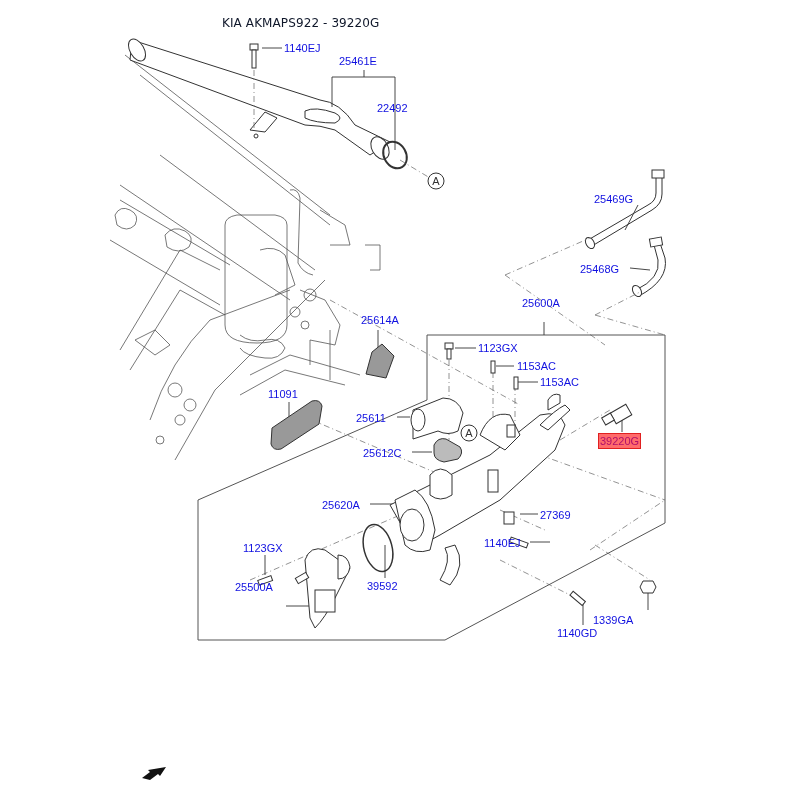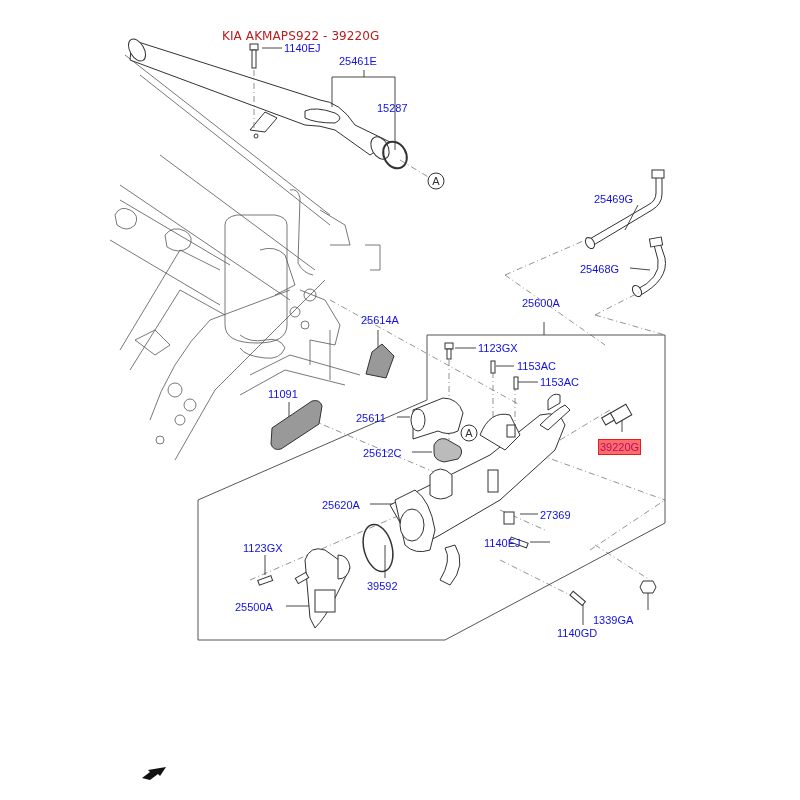--- a/index.html
+++ b/index.html
@@ -1,20 +1,20 @@
 <!DOCTYPE html>
 <html><head>
 <meta charset="utf-8">
 <style>
   html, body { margin: 0; padding: 0; background: #ffffff; }
   body { width: 800px; height: 800px; position: relative; overflow: hidden; font-family: "Liberation Sans", sans-serif; }
   #stage { position: absolute; left: 0; top: 0; width: 800px; height: 800px; }
-  .title { position: absolute; left: 222px; top: 16px; font-size: 12px; color: #b91c1c; font-family: "DejaVu Sans", sans-serif; letter-spacing: 0.1px; margin-top: 13px; }
+  .title { position: absolute; left: 222px; top: 16px; font-size: 12px; color: #0f172a; font-family: "DejaVu Sans", sans-serif; letter-spacing: 0.1px; }
   .lbl { position: absolute; font-size: 11px; color: #1010e0; font-family: "Liberation Sans", sans-serif; white-space: nowrap; line-height: 14px; cursor: pointer; }
-  .lbl.hl { background: #ff6b6b; color: #b0106a; border: 1px solid #e02020; padding: 0 1px; margin-top: 6px; }
+  .lbl.hl { background: #ff6b6b; color: #b0106a; border: 1px solid #e02020; padding: 0 1px; }
   .fr { position: absolute; left: 115px; top: 800px; font-size: 17px; color: #0f766e; font-family: "Liberation Sans", sans-serif; font-style: italic; }
   svg text { font-family: "Liberation Sans", sans-serif; }
 </style>
 </head>
 <body>
 
 <div id="stage">
   <div class="title">KIA AKMAPS922 - 39220G</div>
 
   <svg width="800" height="800" viewBox="0 0 800 800" style="position:absolute;left:0;top:0">
@@ -181,35 +181,35 @@
     <g>
       <circle cx="469" cy="433" r="8" fill="#fff" stroke="#333" stroke-width="1"></circle>
       <text x="469" y="437" font-size="11" text-anchor="middle" fill="#333">A</text>
     </g>
 
     <path d="M142 778 l8 -6 l-2 -2 l18 -3 l-6 9 l-2 -2 l-8 6 z" fill="#111"></path>
   </svg>
 
   <div class="lbl" style="left:284px;top:41px">1140EJ</div>
   <div class="lbl" style="left:339px;top:54px">25461E</div>
-  <div class="lbl" style="left:377px;top:101px">15287</div>
+  <div class="lbl" style="left:377px;top:101px">22492</div>
   <div class="lbl" style="left:594px;top:192px">25469G</div>
   <div class="lbl" style="left:580px;top:262px">25468G</div>
   <div class="lbl" style="left:522px;top:296px">25600A</div>
   <div class="lbl" style="left:361px;top:313px">25614A</div>
   <div class="lbl" style="left:478px;top:341px">1123GX</div>
   <div class="lbl" style="left:517px;top:359px">1153AC</div>
   <div class="lbl" style="left:540px;top:375px">1153AC</div>
   <div class="lbl" style="left:268px;top:387px">11091</div>
   <div class="lbl" style="left:356px;top:411px">25611</div>
   <div class="lbl hl" style="left:598px;top:433px">39220G</div>
   <div class="lbl" style="left:363px;top:446px">25612C</div>
   <div class="lbl" style="left:322px;top:498px">25620A</div>
   <div class="lbl" style="left:540px;top:508px">27369</div>
   <div class="lbl" style="left:243px;top:541px">1123GX</div>
   <div class="lbl" style="left:484px;top:536px">1140EJ</div>
   <div class="lbl" style="left:367px;top:579px">39592</div>
-  <div class="lbl" style="left:235px;top:600px">25500A</div>
+  <div class="lbl" style="left:235px;top:580px">25500A</div>
   <div class="lbl" style="left:557px;top:626px">1140GD</div>
   <div class="lbl" style="left:593px;top:613px">1339GA</div>
 
   <div class="fr">FR.</div>
 </div>
 
 </body></html>

